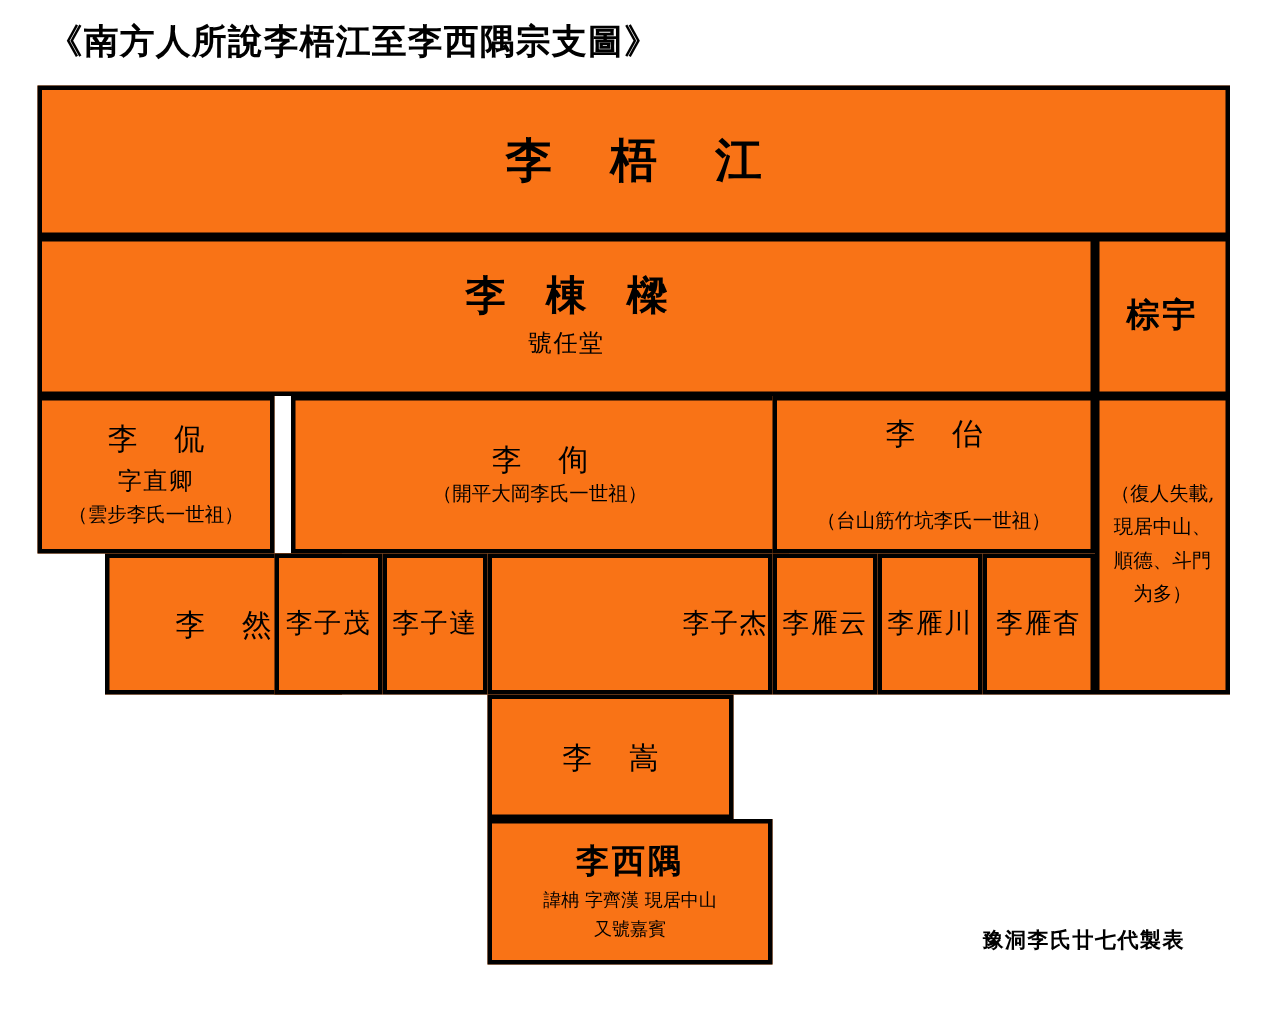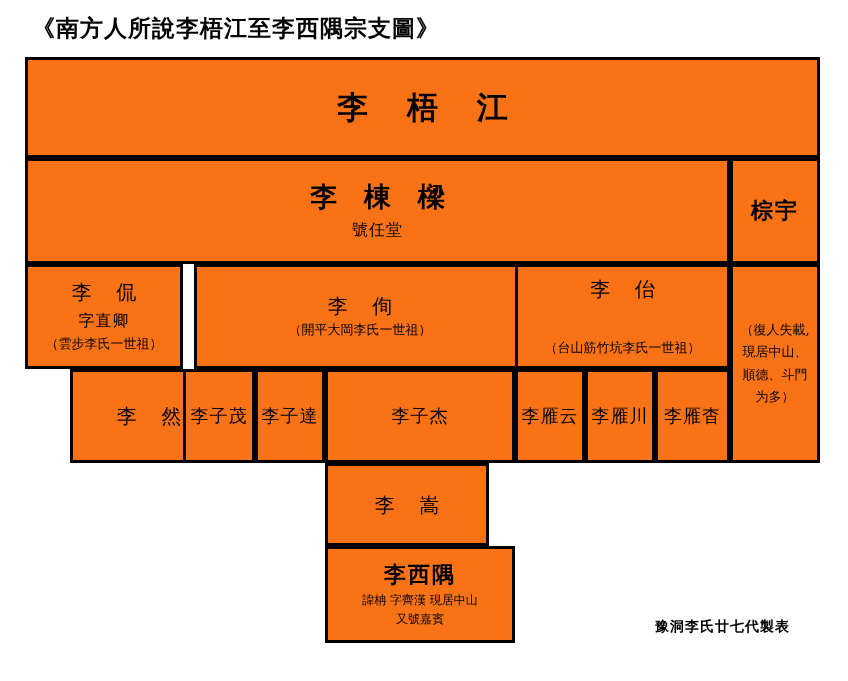--- a/index.html
+++ b/index.html
@@ -173,21 +173,21 @@
   </div>
 
   <div class="box" style="left:183px; top:369px; width:72px; height:94px;">
     <div class="name-sm">李子茂</div>
   </div>
 
   <div class="box" style="left:255px; top:369px; width:70px; height:94px;">
     <div class="name-sm">李子達</div>
   </div>
 
-  <div class="box" style="left:325px; top:369px; width:190px; height:94px;">
+  <div class="box" style="left:325px; top:369px; width:190px; height:94px;align-items:flex-end;">
     <div class="name-sm">李子杰</div>
   </div>
 
   <div class="box" style="left:515px; top:369px; width:70px; height:94px;">
     <div class="name-sm">李雁云</div>
   </div>
 
   <div class="box" style="left:585px; top:369px; width:70px; height:94px;">
     <div class="name-sm">李雁川</div>
   </div>

